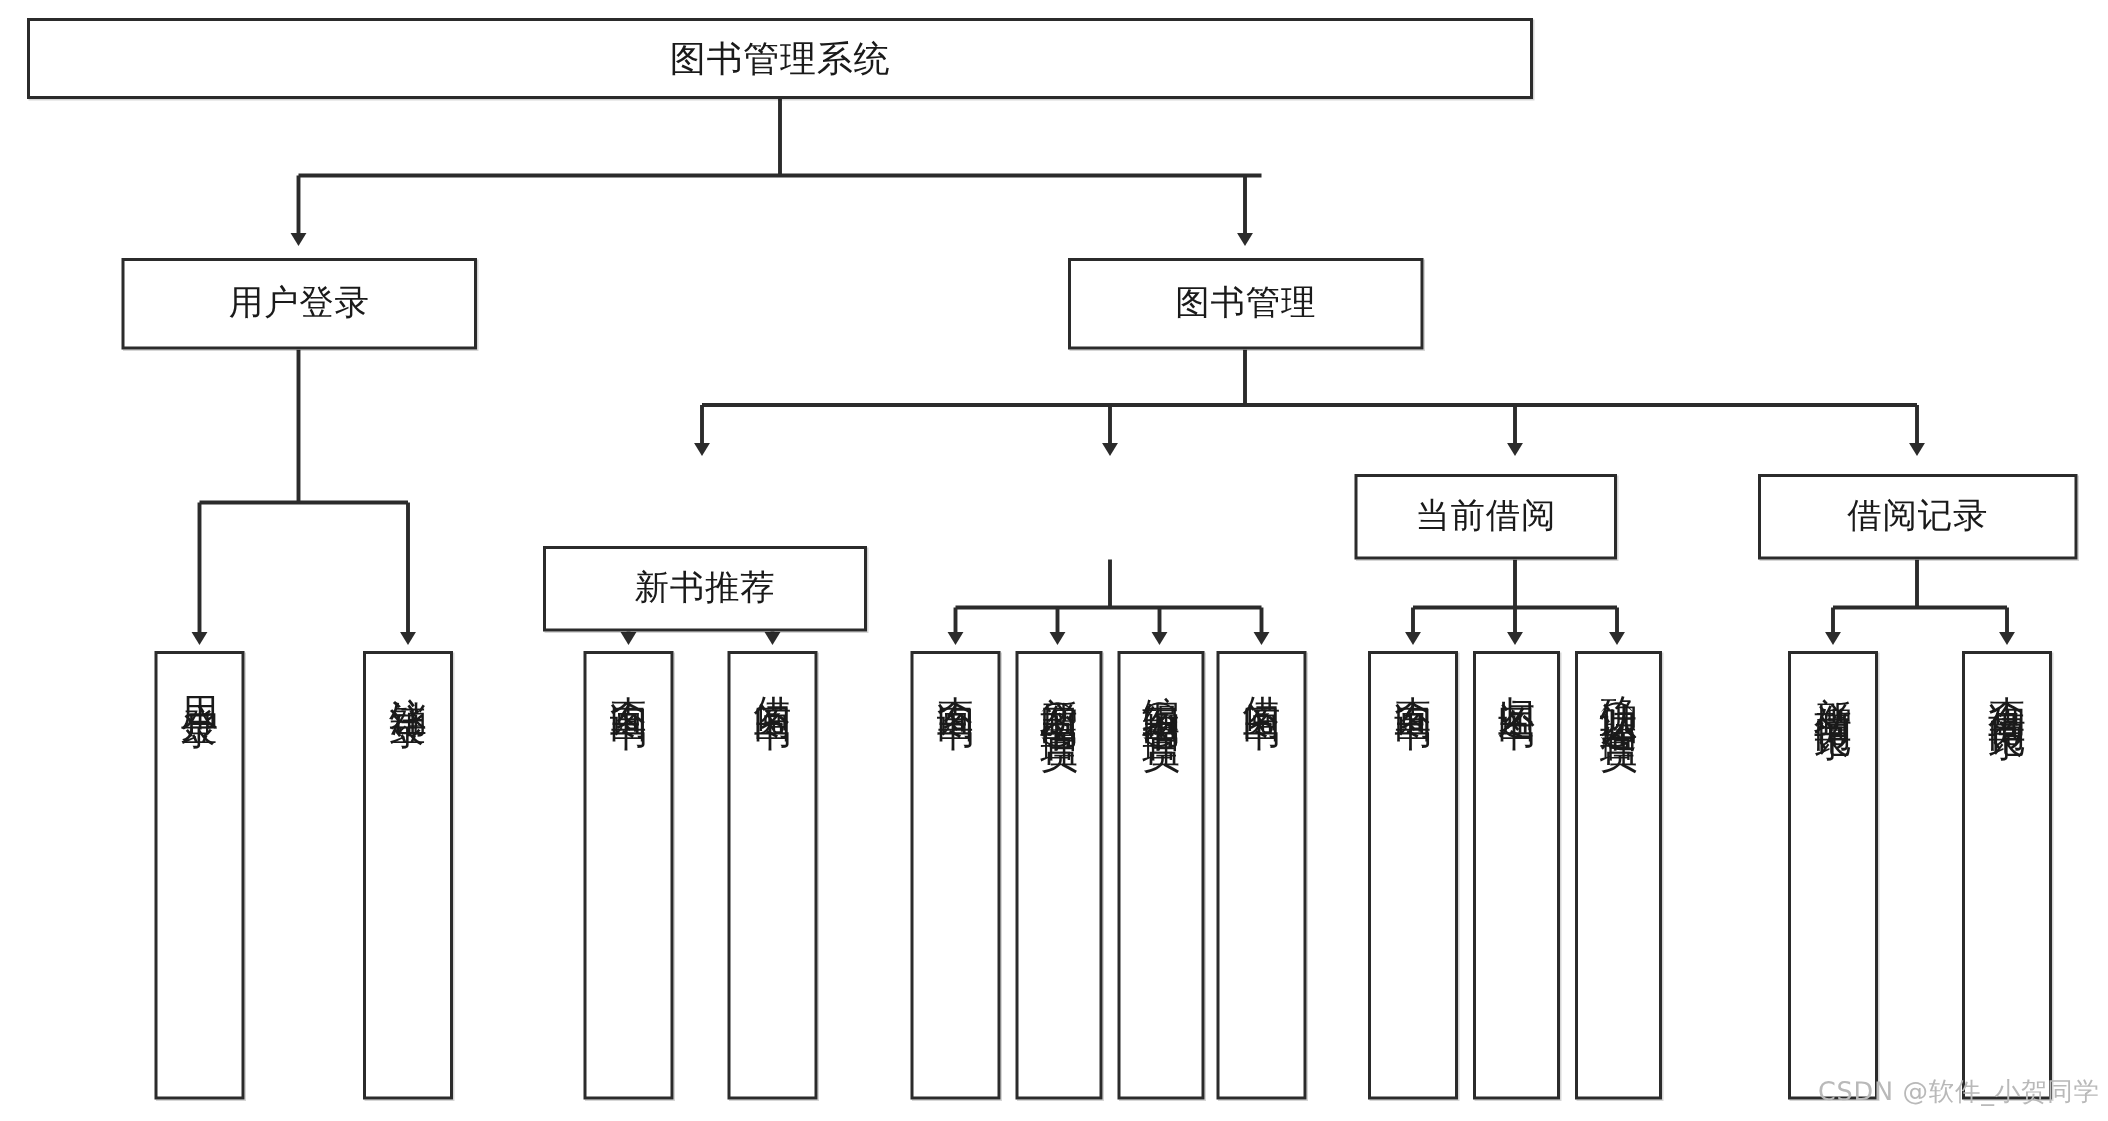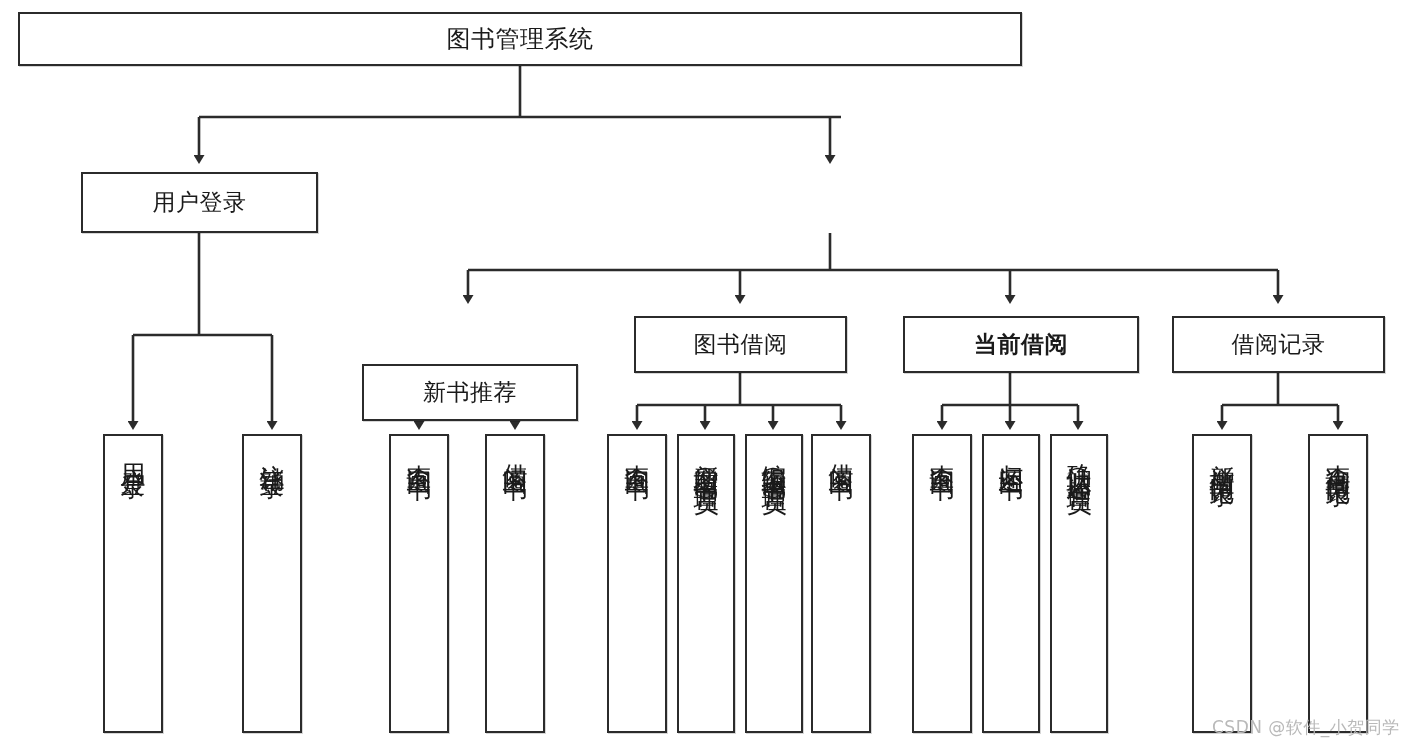--- a/index.html
+++ b/index.html
@@ -129,28 +129,28 @@
     </g>
   </svg>
 
   <div class="node horiz root" style="left:18px; top:12px; width:1004px; height:54px;">
     <span class="label">图书管理系统</span>
   </div>
 
   <div class="node horiz" style="left:81px; top:172px; width:237px; height:61px;">
     <span class="label">用户登录</span>
   </div>
+  <div class="node horiz" style="left:712px; top:172px; width:237px; height:61px;">
+    <span class="label">图书管理</span>
+  </div>
 
   <div class="node horiz" style="left:362px; top:316px; width:216px; height:57px;margin-top:48px;">
     <span class="label">新书推荐</span>
   </div>
-  <div class="node horiz" style="left:634px; top:316px; width:213px; height:57px;">
-    <span class="label">图书借阅</span>
-  </div>
-  <div class="node horiz" style="left:903px; top:316px; width:236px; height:57px;font-weight:bold;">
+  <div class="node horiz" style="left:903px; top:316px; width:175px; height:57px;">
     <span class="label">当前借阅</span>
   </div>
   <div class="node horiz" style="left:1172px; top:316px; width:213px; height:57px;">
     <span class="label">借阅记录</span>
   </div>
 
   <div class="node vert" style="left:103px; top:434px; width:60px; height:299px;">
     <span class="label">用户登录</span>
   </div>
   <div class="node vert" style="left:242px; top:434px; width:60px; height:299px;">

